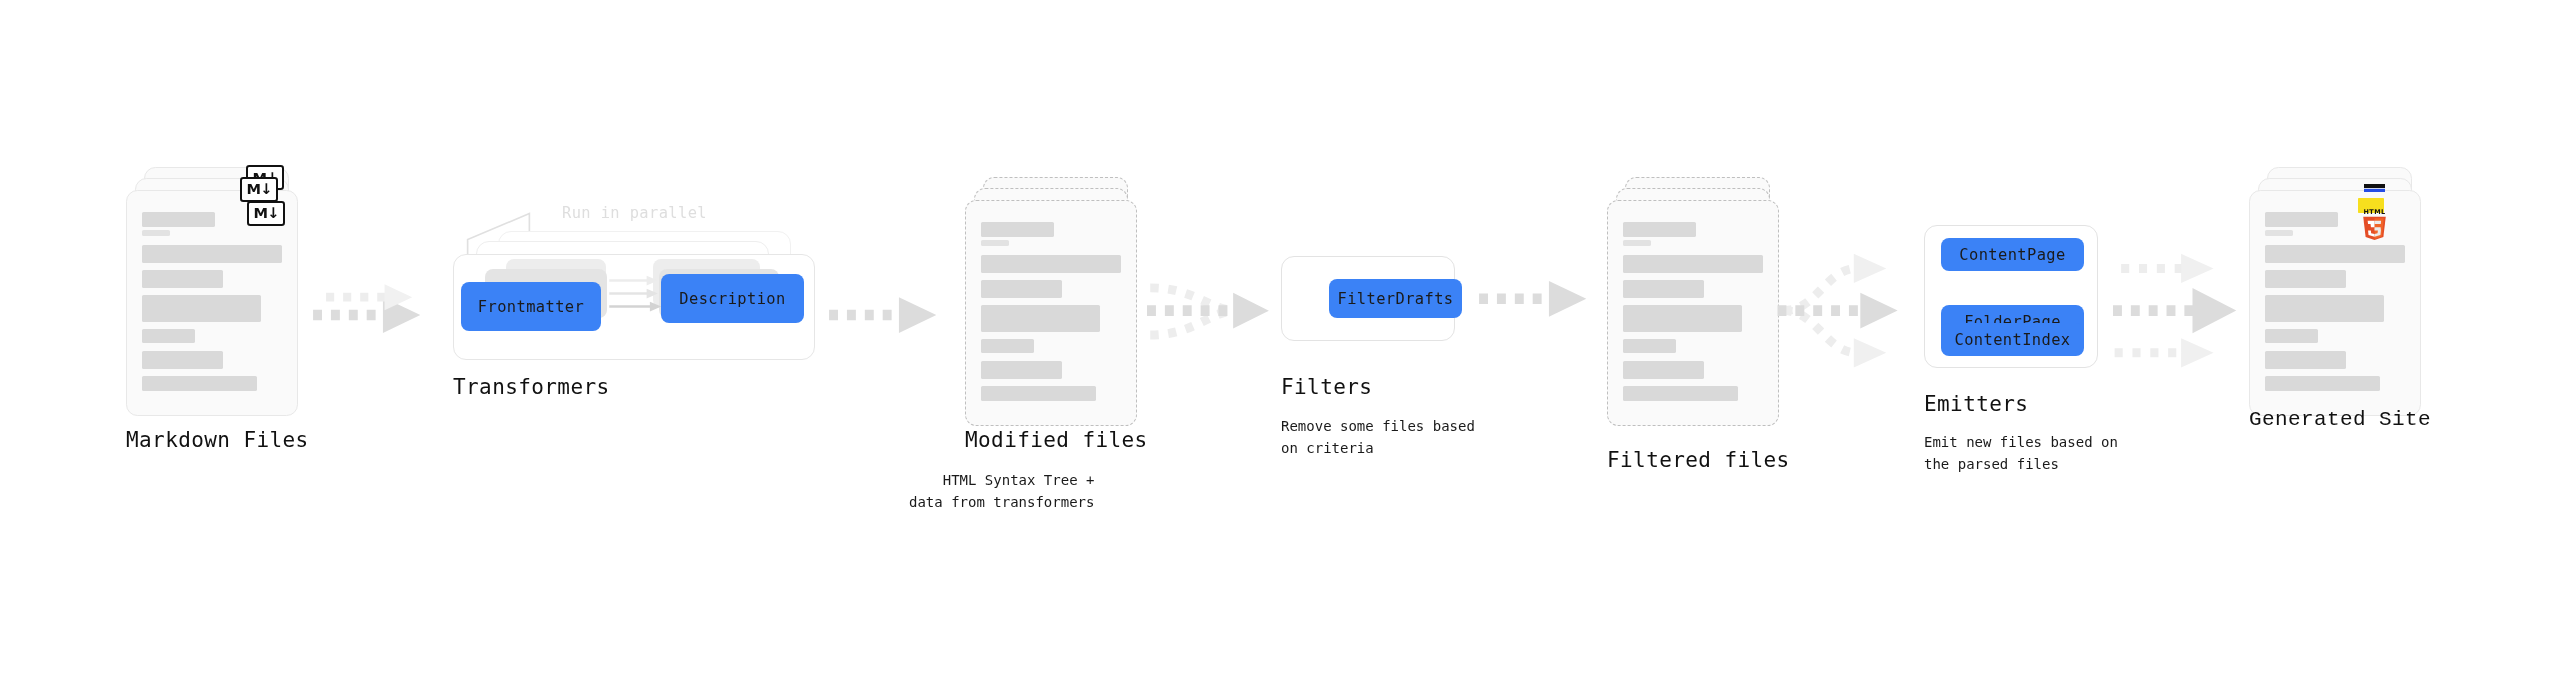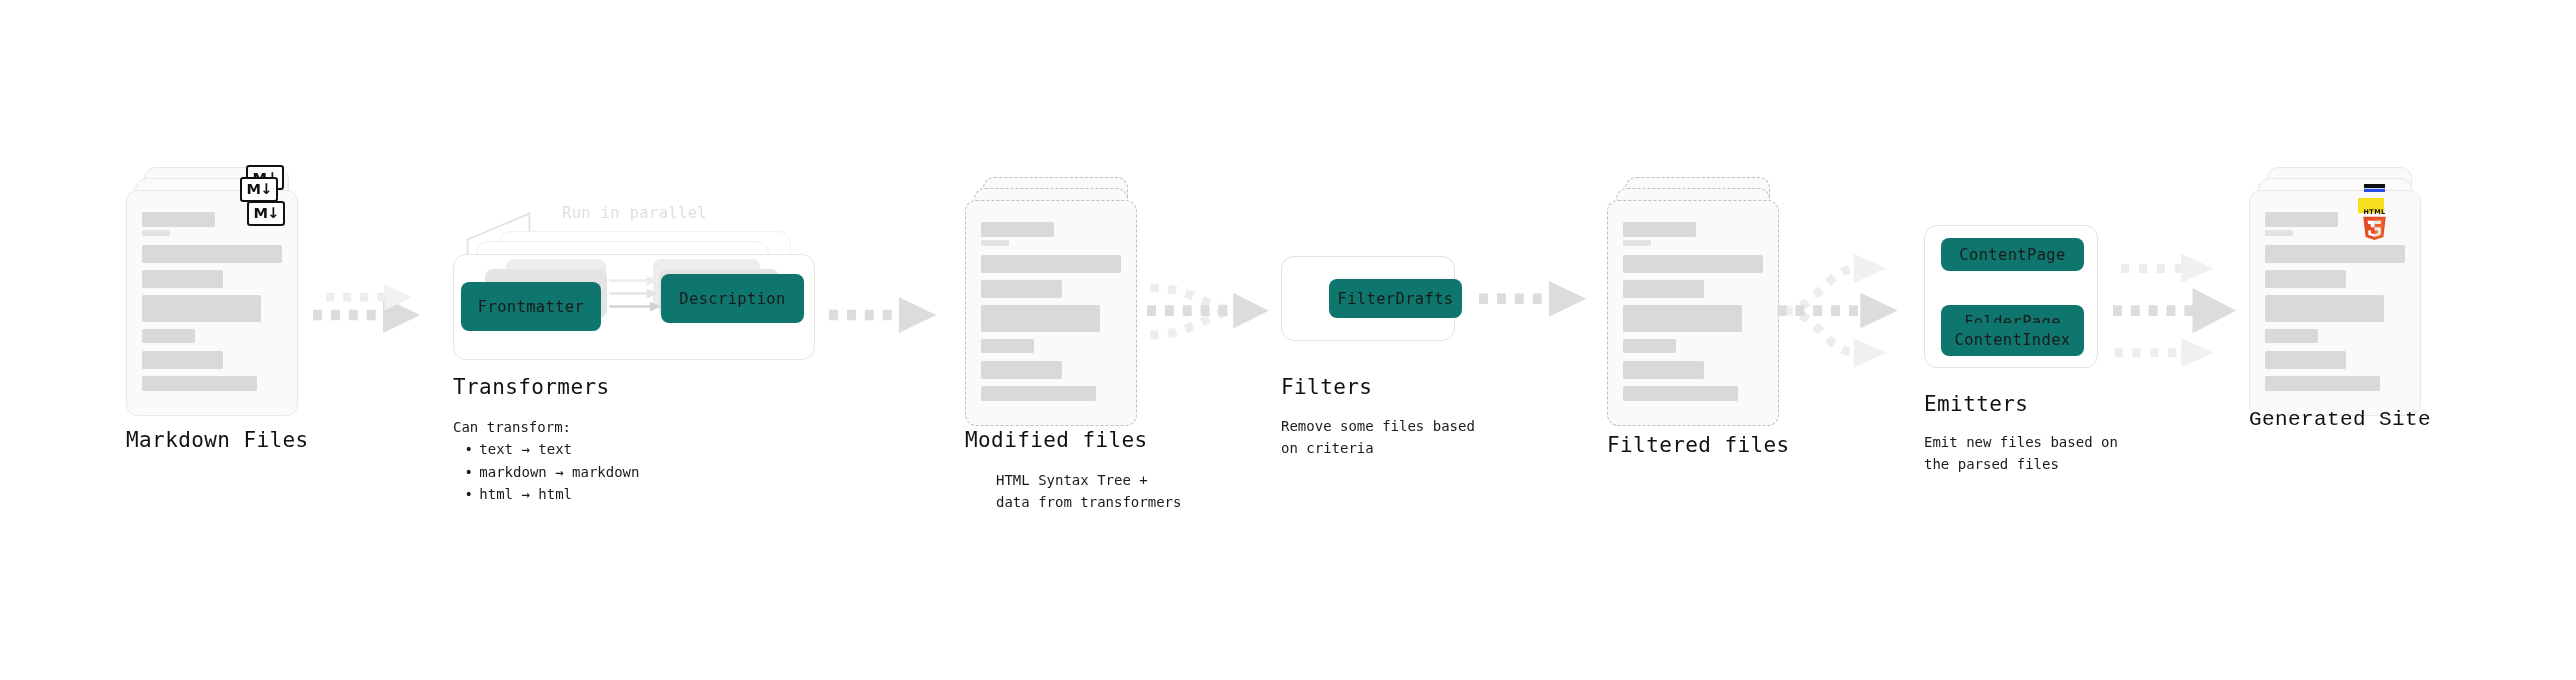--- a/index.html
+++ b/index.html
@@ -99,21 +99,21 @@
   
   .proc-box {
     position: absolute;
     border: 1.6px solid #e3e3e3;
     border-radius: 13px;
     background: #ffffff;
     box-sizing: border-box;
   }
   .pill {
     position: absolute;
-    background: #0f766e;
+    background: #3b82f6;
     border-radius: 8.1px;
     display: flex;
     align-items: center;
     justify-content: center;
     color: #1a1a1a;
     font-size: 15.4px;
     letter-spacing: 0.4px;
     box-sizing: border-box;
     white-space: nowrap;
   }
@@ -224,26 +224,20 @@
 
     <div class="pill" style="left:18px; top:75px; width:140px; height:49px;">
       <span>Frontmatter</span>
     </div>
     <div class="pill" style="left:218px; top:67px; width:143px; height:49px;">
       <span>Description</span>
     </div>
   </div>
 
   <div class="title" style="left:453px; top:375px;">Transformers</div>
-  <ul class="bullets" style="left:453px; top:416px;">
-    <li class="lead">Can transform:</li>
-    <li class="item">text → text</li>
-    <li class="item">markdown → markdown</li>
-    <li class="item">html → html</li>
-  </ul>
 
   <svg class="conn" style="left:829px; top:276px;" width="122" height="65" viewBox="0 0 150 80">
     <line x1="0" y1="48" x2="92" y2="48" stroke="#dcdcdc" stroke-width="13" stroke-dasharray="11 11"></line>
     <polygon points="86,26 132,48 86,70" fill="#dcdcdc"></polygon>
   </svg>
 
   <div class="doc-stack dashed" style="left:965px; top:177px;">
     <div class="doc-card back2"></div>
     <div class="doc-card back1"></div>
     <div class="doc-card front">
@@ -253,21 +247,21 @@
         <div class="sk p1"></div>
         <div class="sk p2"></div>
         <div class="sk p3"></div>
         <div class="sk p4"></div>
         <div class="sk p5"></div>
         <div class="sk p6"></div>
       </div>
     </div>
   </div>
   <div class="title" style="left:965px; top:428px;">Modified files</div>
-  <div class="subtitle" style="left:996px; top:470px;">HTML Syntax Tree +
+  <div class="subtitle" style="left:909px; top:470px;text-align:right;">HTML Syntax Tree +
 data from transformers</div>
 
   <svg class="conn" style="left:1147px; top:260px;" width="130" height="98" viewBox="0 0 160 120">
     <path d="M 4 34 C 60 34, 76 62, 112 62" fill="none" stroke="#ededed" stroke-width="11" stroke-dasharray="10 12"></path>
     <path d="M 4 92 C 60 92, 76 62, 112 62" fill="none" stroke="#ededed" stroke-width="11" stroke-dasharray="10 12"></path>
     <line x1="0" y1="62" x2="112" y2="62" stroke="#dcdcdc" stroke-width="13" stroke-dasharray="11 11"></line>
     <polygon points="106,40 150,62 106,84" fill="#dcdcdc"></polygon>
   </svg>
 
   <div class="node">
@@ -294,21 +288,21 @@
         <div class="sk h-sub"></div>
         <div class="sk p1"></div>
         <div class="sk p2"></div>
         <div class="sk p3"></div>
         <div class="sk p4"></div>
         <div class="sk p5"></div>
         <div class="sk p6"></div>
       </div>
     </div>
   </div>
-  <div class="title" style="left:1607px; top:433px;">Filtered files</div>
+  <div class="title" style="left:1607px; top:448px;">Filtered files</div>
 
   <svg class="conn" style="left:1784px; top:244px;" width="138" height="130" viewBox="0 0 170 160">
     <path d="M 0 82 C 40 82, 52 30, 90 30" fill="none" stroke="#ededed" stroke-width="11" stroke-dasharray="10 12"></path>
     <polygon points="86,12 126,30 86,48" fill="#f0f0f0"></polygon>
     <path d="M 0 82 C 40 82, 52 134, 90 134" fill="none" stroke="#ededed" stroke-width="11" stroke-dasharray="10 12"></path>
     <polygon points="86,116 126,134 86,152" fill="#f0f0f0"></polygon>
     <line x1="-8" y1="82" x2="100" y2="82" stroke="#dcdcdc" stroke-width="13" stroke-dasharray="11 11"></line>
     <polygon points="94,60 140,82 94,104" fill="#dcdcdc"></polygon>
   </svg>
 

